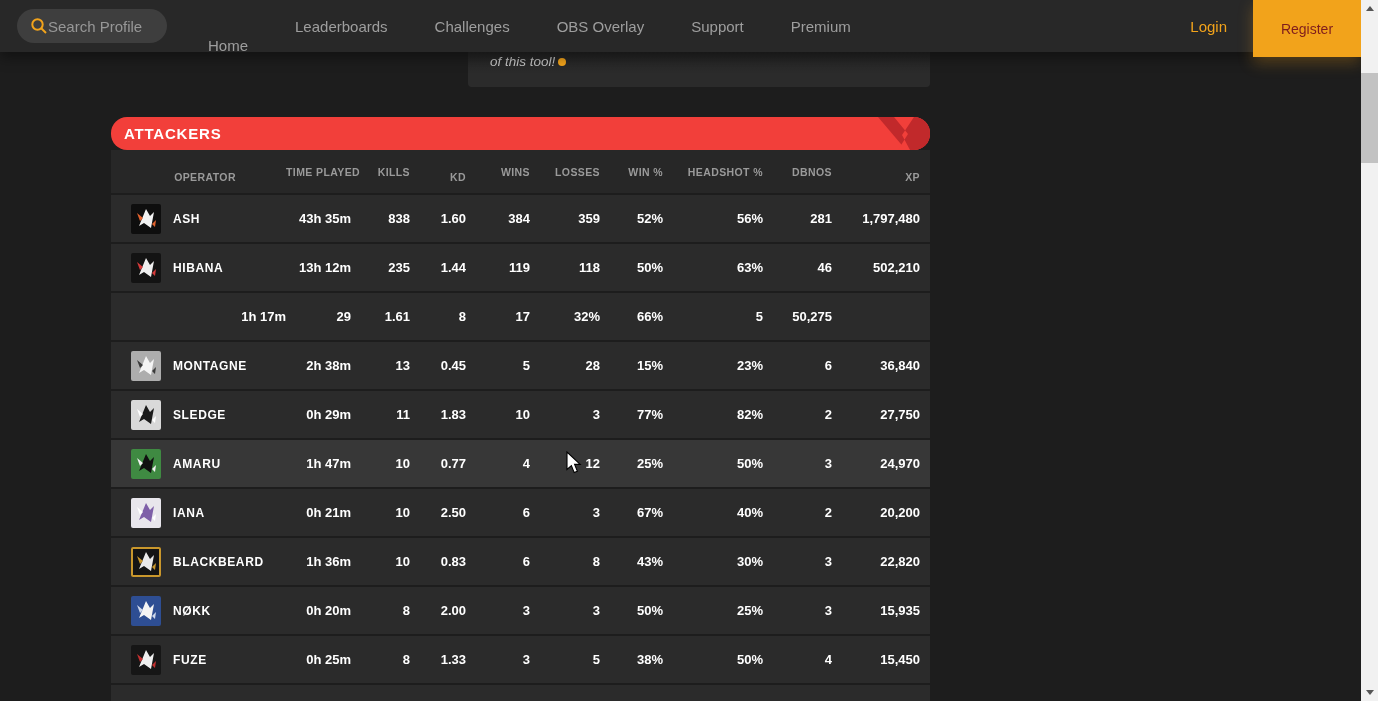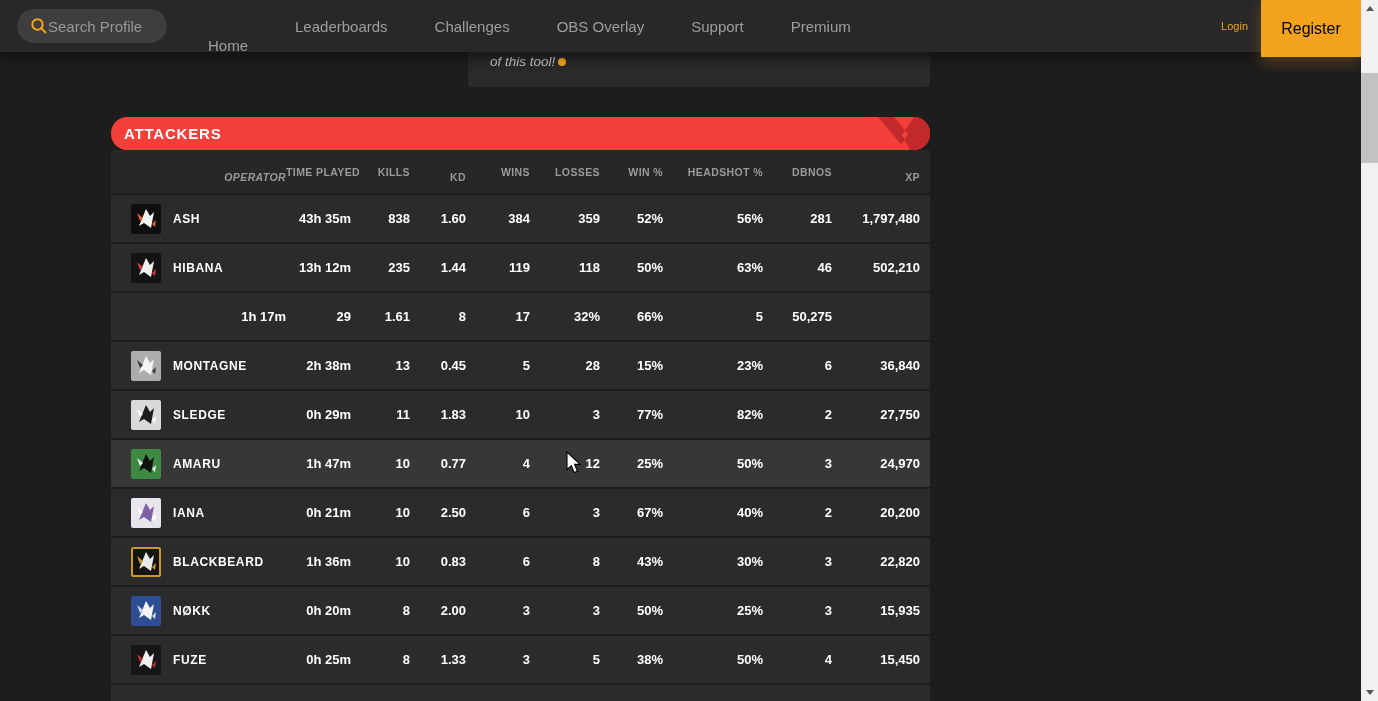--- a/index.html
+++ b/index.html
@@ -8,23 +8,23 @@
 
   
   .nav { position:absolute; left:0; top:0; width:1378px; height:52px; background:#282828;
          display:flex; align-items:center; z-index:20; box-shadow:0 6px 12px rgba(0,0,0,.38); }
   .search-pill { margin-left:17px; width:150px; height:34px; border-radius:17px; background:#3e3e3e;
                  display:flex; align-items:center; padding-left:13px; cursor:pointer; flex:none; }
   .search-pill .txt { color:#979797; font-size:15px; }
   .nav-item { color:#9e9e9e; font-size:15px; margin-left:47px; cursor:pointer; white-space:nowrap; }
   .nav-item.first { margin-left:41px;margin-top:38px; }
   .nav-spacer { flex:1; }
-  .login { color:var(--orange); font-size:11px; cursor:pointer; margin-right:13px; }
-  .register { width:100px; height:57px; margin-right:17px; background:var(--orange); color:#000000;
-              font-size:16px; border:none; cursor:pointer; align-self:flex-start;
+  .login { color:var(--orange); font-size:15px; cursor:pointer; margin-right:26px; }
+  .register { width:108px; height:57px; margin-right:17px; background:var(--orange); color:#7f1d1d;
+              font-size:14px; border:none; cursor:pointer; align-self:flex-start;
               box-shadow:0 6px 14px rgba(245,166,35,.28); }
 
   
   .notice-card { position:absolute; left:468px; top:52px; width:462px; height:35px;
                  background:linear-gradient(180deg,#232323,#2b2b2b 55%);
                  border-radius:0 0 4px 4px; z-index:5; overflow:hidden; }
   .notice-card .txt { font-style:italic; color:#c4c4c4; font-size:13.5px; padding:0 0 0 22px;
                       display:inline-block; }
   .emoji-dot { display:inline-block; width:8px; height:8px; border-radius:50%;
                background:var(--orange); margin-left:3px; }
@@ -34,21 +34,21 @@
   .banner { position:relative; height:33px; background:var(--banner); display:flex; align-items:center;
             overflow:hidden;border-radius:16px; }
   .banner .title { color:#fff; font-weight:bold; font-size:15px; letter-spacing:.8px; padding-left:13px; }
   .banner svg { position:absolute; right:0; top:0; }
 
   .grid { display:grid; grid-template-columns:162px 65px 59px 56px 64px 70px 63px 100px 69px 1fr;
           padding:0 10px 0 13px; align-items:center; }
   .thead { height:43px; background:#272727; }
   .hcell { color:#9a9a9a; font-size:10.5px; font-weight:bold; letter-spacing:.4px; text-align:right;
            cursor:pointer; white-space:nowrap; }
-  .hcell.left { text-align:right;font-style:italic; }
+  .hcell.left { text-align:center; }
   .hcell.low { position:relative; top:5px; }
 
   .row { height:47px; background:#2b2b2b; margin-top:2px; cursor:pointer; }
   .row.hovered { background:#373737; }
   .row .cell { color:#ffffff; font-size:13px; font-weight:bold; text-align:right; white-space:nowrap; }
   .op-cell { display:flex; align-items:center; }
   .op-icon { width:30px; height:30px; margin-left:7px; border-radius:2px; flex:none; overflow:hidden; }
   .op-name { color:#fff; font-size:12px; font-weight:bold; letter-spacing:.6px; margin-left:12px;
              white-space:nowrap; }
   .row.partial { height:16px; overflow:hidden; }

